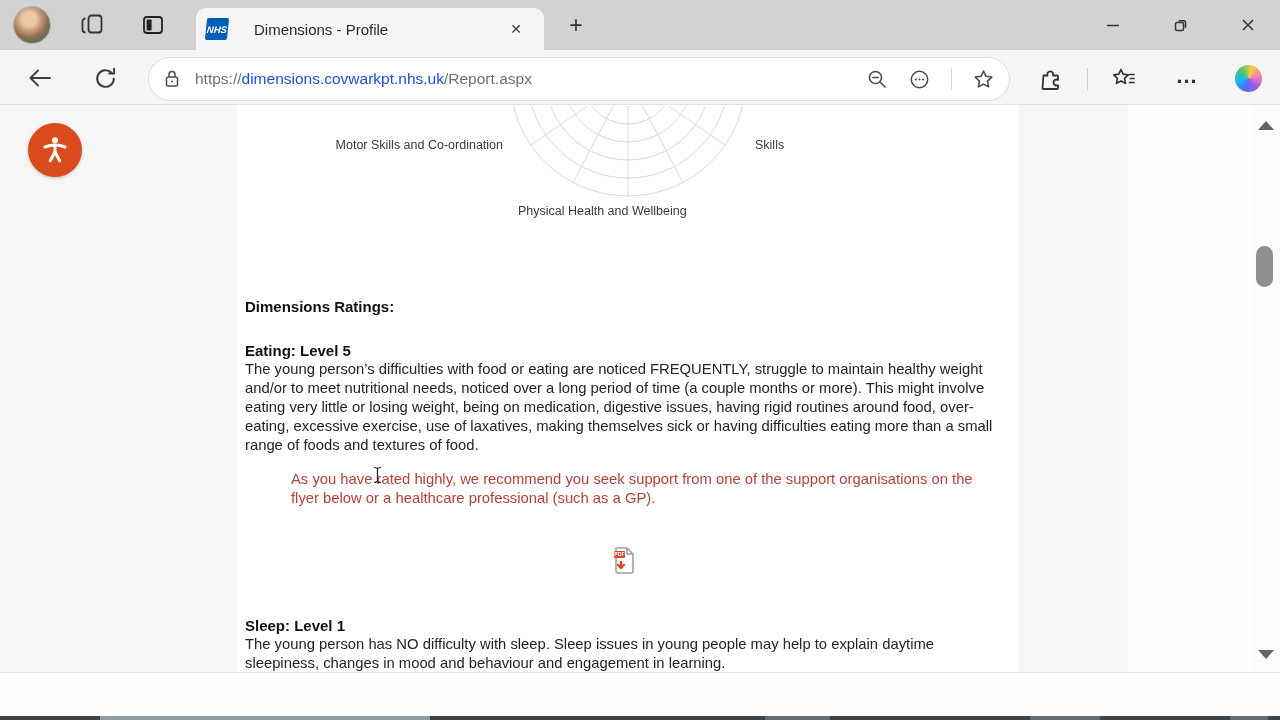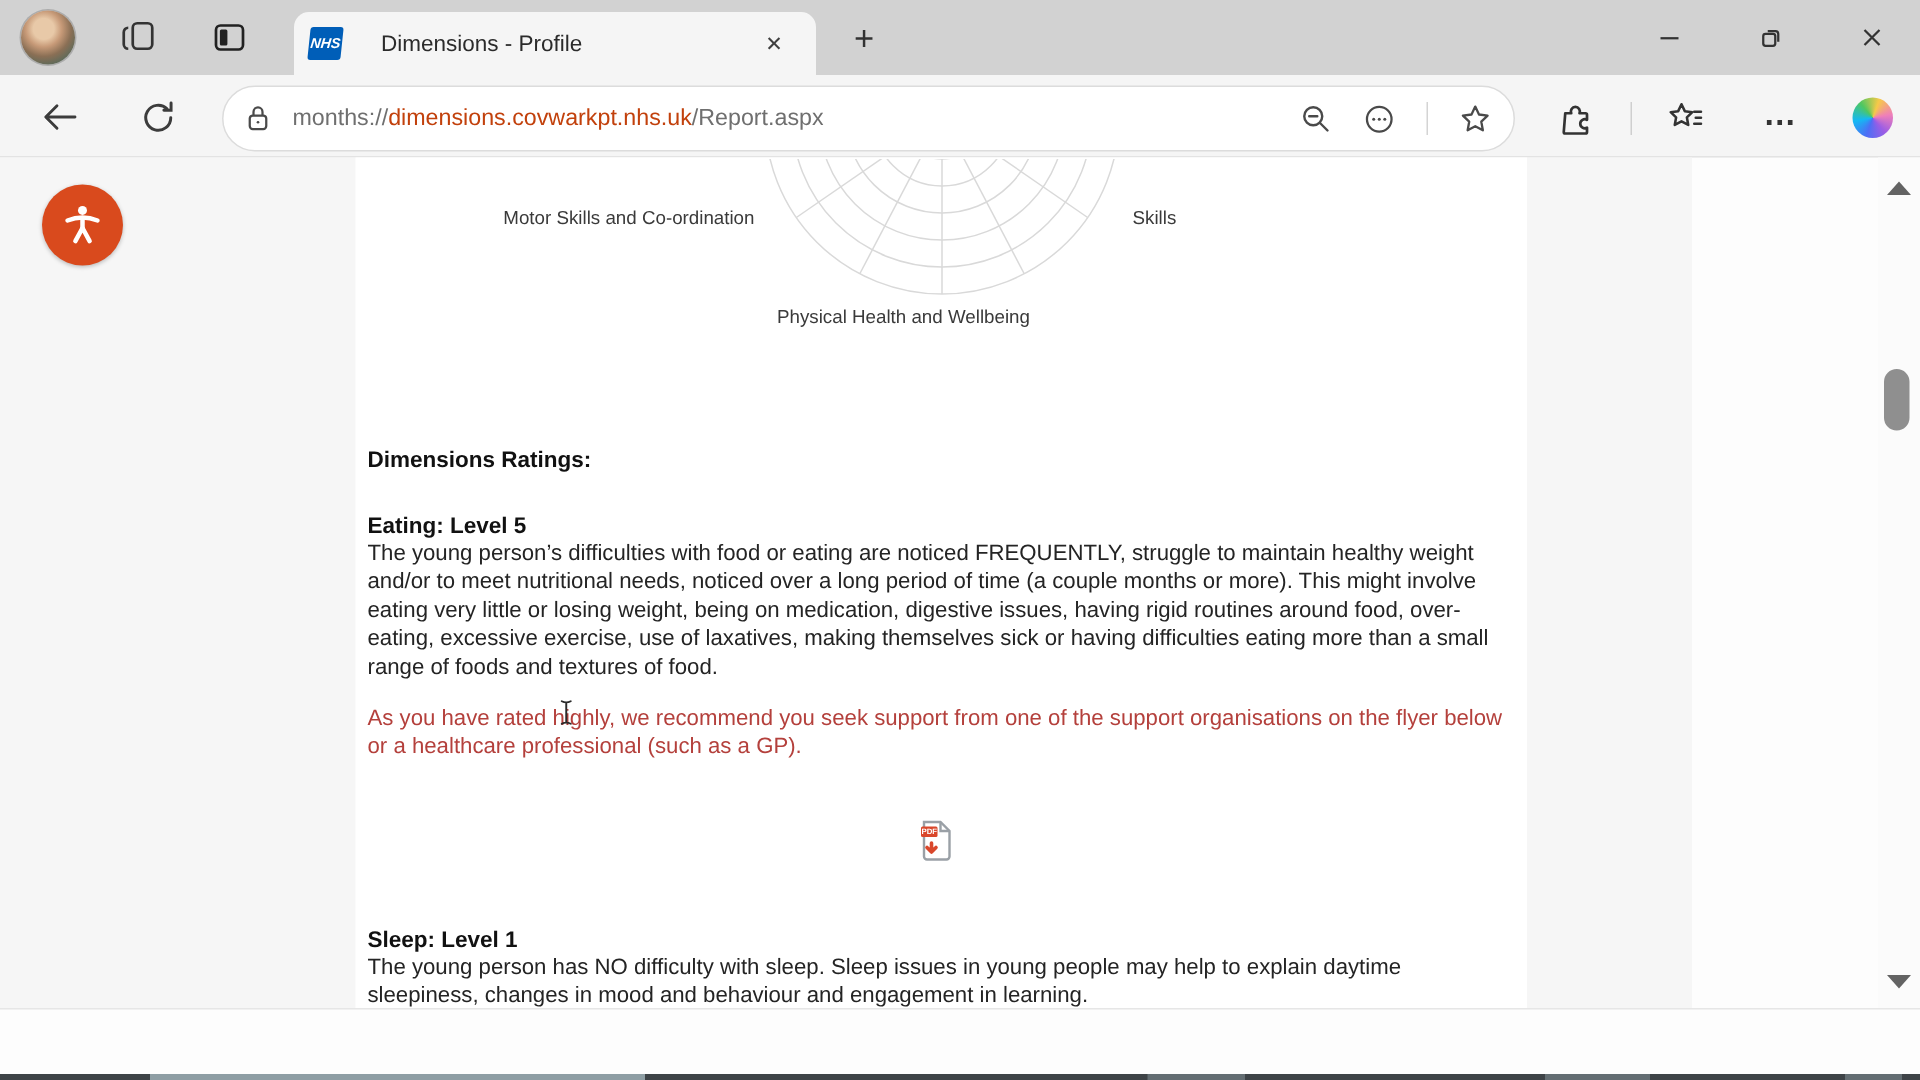--- a/index.html
+++ b/index.html
@@ -25,37 +25,37 @@
     color:#333;display:flex;align-items:center;justify-content:center;}
   .winctl{position:absolute;top:12px;width:28px;height:26px;display:flex;align-items:center;justify-content:center;}
 
   
   .toolbar{position:absolute;left:0;top:50px;width:1280px;height:55px;background:#f5f5f5;border-bottom:1px solid #e3e3e3;box-sizing:border-box;}
   .tool-btn{position:absolute;width:28px;height:28px;display:flex;align-items:center;justify-content:center;}
   .pill{position:absolute;left:148px;top:57px;width:862px;height:44px;background:#ffffff;
     border:1px solid #dcdcdc;border-radius:22px;box-sizing:border-box;display:flex;align-items:center;padding:0 14px;}
   .url{font-size:15.5px;margin-left:14px;white-space:nowrap;overflow:hidden;}
   .url .scheme,.url .path{color:#6f6f6f;}
-  .url .host{color:#c2410c;}
+  .url .host{color:#1d4ed8;}
   .pill-right{margin-left:auto;display:flex;align-items:center;gap:20px;}
   .vdiv{width:1px;height:22px;background:#d4d4d4;}
 
   
   .content{position:absolute;left:0;top:105px;width:1128px;height:567px;background:#f6f6f6;}
   .pagecol{position:absolute;left:237px;top:0;width:781px;height:567px;background:#ffffff;}
   .radar{position:absolute;left:455px;top:1px;}
   .radar-label{position:absolute;font-size:12.5px;color:#3a3a3a;}
   .a11y{position:absolute;left:28px;top:18px;width:54px;height:54px;border-radius:50%;background:#d94a1d;
     display:flex;align-items:center;justify-content:center;box-shadow:0 1px 3px rgba(0,0,0,.25);}
   .pagetext{position:absolute;left:245px;top:0;width:758px;font-size:14.8px;line-height:19px;color:#242424;}
   .h-bold{font-weight:bold;font-size:15px;line-height:19px;color:#111;}
   .ratings-h{margin-top:192px;}
   .eating-h{margin-top:25px;}
   .para{margin:0;}
-  .alert{color:#b4403c;margin-top:15px;}
+  .alert{color:#b4403c;margin-top:15px;margin-left:46px;}
   .linkrow{margin-top:38px;text-align:center;}
   .linkrow .inner{display:inline-flex;align-items:flex-end;gap:6px;}
   .doclink{color:#2f4da8;text-decoration:underline;font-size:15px;}
   .sleep-h{margin-top:37px;}
   .cursor{position:absolute;left:372px;top:361px;}
 
   
   .sbtrack{position:absolute;left:1252px;top:0;width:28px;height:567px;background:#fbfbfb;}
   .sb-up{position:absolute;left:6px;top:16px;width:0;height:0;border-left:8px solid transparent;
     border-right:8px solid transparent;border-bottom:9px solid #636363;}
@@ -149,21 +149,21 @@
 
   <div class="pill">
     <span>
       <svg width="18" height="20" viewBox="0 0 18 20" fill="none" stroke="#4a4a4a" stroke-width="1.5">
         <rect x="3.5" y="8" width="11" height="9" rx="2"></rect>
         <path d="M6 8 V5.6 a3 3 0 0 1 6 0 V8"></path>
         <circle cx="9" cy="12.5" r="0.9" fill="#4a4a4a" stroke="none"></circle>
       </svg>
     </span>
     <div class="url">
-      <span class="scheme">months://</span><span class="host">dimensions.covwarkpt.nhs.uk</span><span class="path">/Report.aspx</span>
+      <span class="scheme">https://</span><span class="host">dimensions.covwarkpt.nhs.uk</span><span class="path">/Report.aspx</span>
     </div>
     <div class="pill-right">
       <span>
         <svg width="22" height="22" viewBox="0 0 22 22" fill="none" stroke="#4a4a4a" stroke-width="1.6" stroke-linecap="round">
           <circle cx="9.5" cy="9.5" r="6"></circle>
           <path d="M14 14 L19 19 M6.8 9.5 H12.2"></path>
         </svg>
       </span>
       <span>
         <svg width="23" height="23" viewBox="0 0 23 23" fill="none" stroke="#4a4a4a" stroke-width="1.5">

